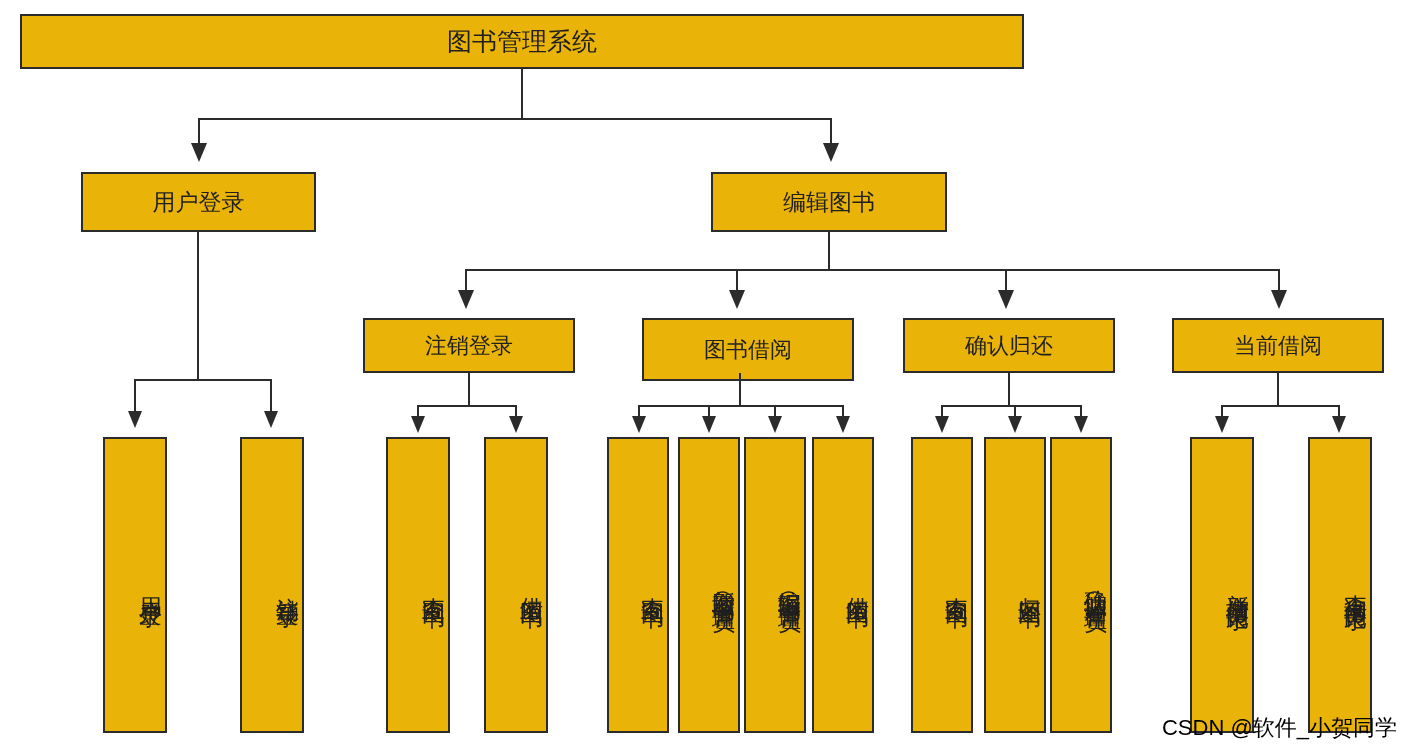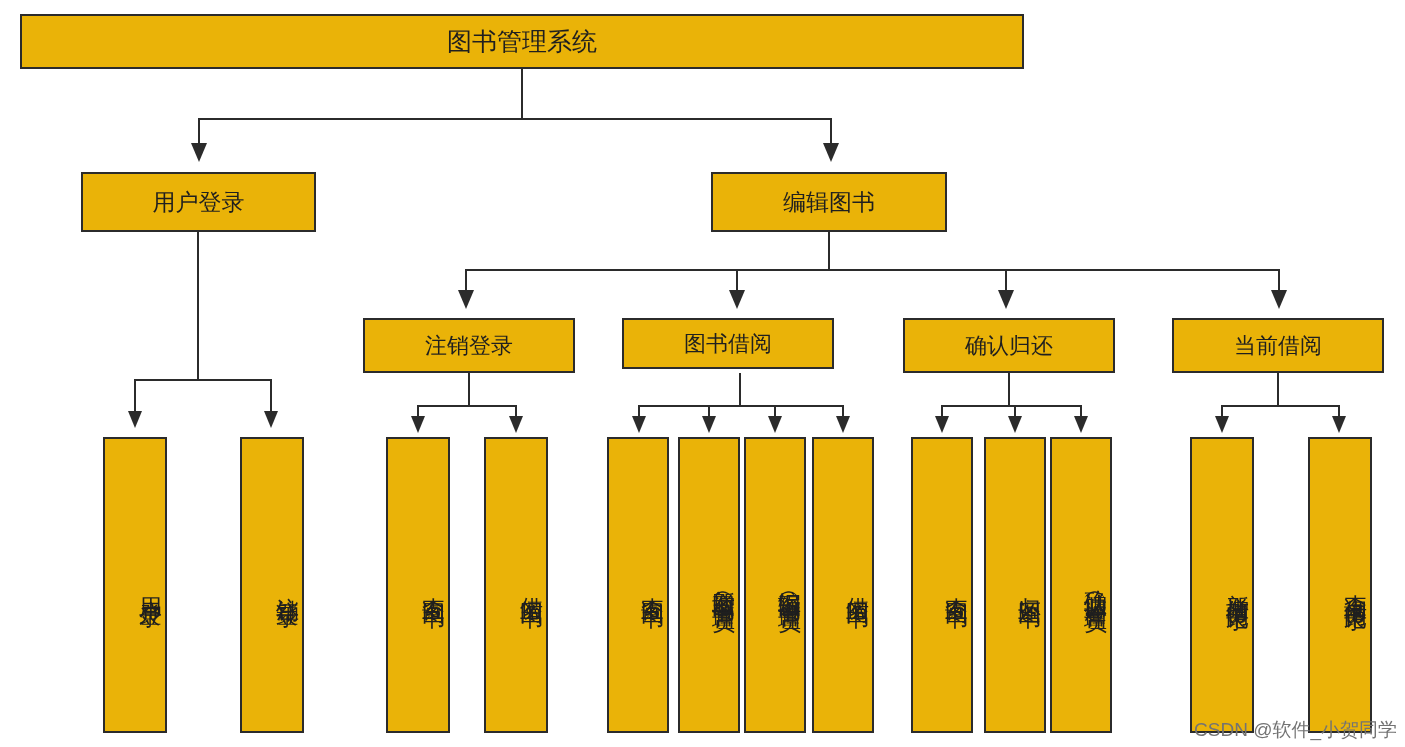--- a/index.html
+++ b/index.html
@@ -70,22 +70,22 @@
   .arrow.small{
     border-left:7px solid transparent;
     border-right:7px solid transparent;
     border-top:17px solid #2b2b2b;
   }
   
   #watermark{
     position:absolute;
     right:8px;
     bottom:4px;
-    font-size:19px;
-    color:#737373;
+    font-size:22px;
+    color:#000000;
     white-space:nowrap;
     user-select:none;
   }
 </style>
 </head>
 <body>
 
 <div id="canvas">
 
   <div class="node root" style="left:20px;top:14px;width:1004px;height:55px;">
@@ -124,21 +124,21 @@
 
   <div class="conn vline" style="left:1005px;top:269px;width:2px;height:22px;"></div>
   <div class="arrow" style="left:998px;top:290px;"></div>
 
   <div class="conn vline" style="left:1278px;top:269px;width:2px;height:22px;"></div>
   <div class="arrow" style="left:1271px;top:290px;"></div>
 
   <div class="node l3" style="left:363px;top:318px;width:212px;height:55px;">
     <span>注销登录</span>
   </div>
-  <div class="node l3" style="left:622px;top:318px;width:212px;height:51px;">
+  <div class="node l3" style="left:642px;top:318px;width:212px;height:63px;">
     <span>图书借阅</span>
   </div>
   <div class="node l3" style="left:903px;top:318px;width:212px;height:55px;">
     <span>确认归还</span>
   </div>
   <div class="node l3" style="left:1172px;top:318px;width:212px;height:55px;">
     <span>当前借阅</span>
   </div>
 
   <div class="conn vline" style="left:468px;top:373px;width:2px;height:33px;"></div>

